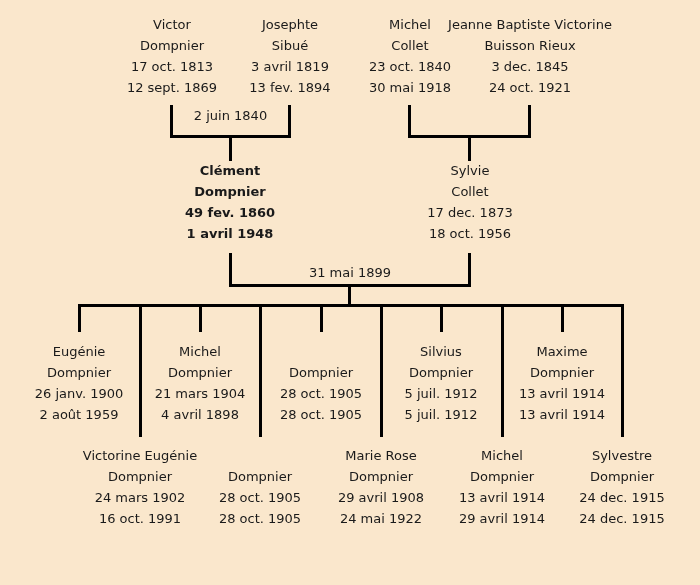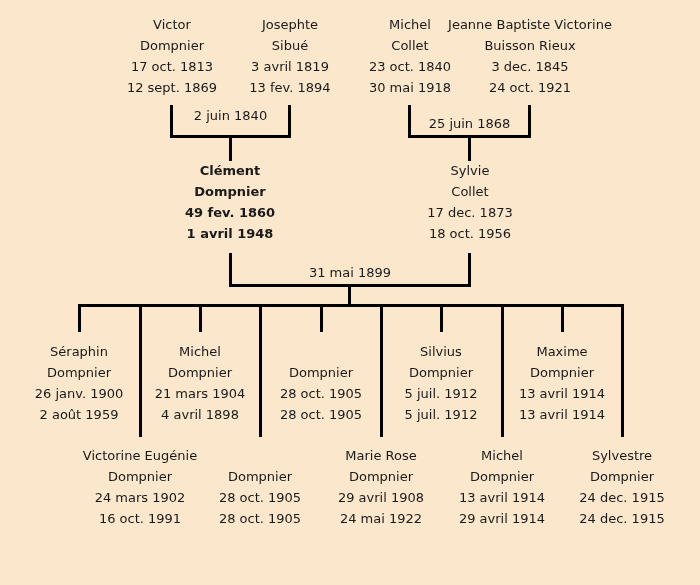--- a/index.html
+++ b/index.html
@@ -74,21 +74,20 @@
 
   <div class="line" style="left:170px;top:105px;width:3px;height:33px;"></div>
   <div class="line" style="left:288px;top:105px;width:3px;height:33px;"></div>
   <div class="line" style="left:170px;top:135px;width:121px;height:3px;"></div>
   <div class="mlabel" style="left:170px;width:121px;top:105px;">2 juin 1840</div>
   <div class="line" style="left:229px;top:135px;width:3px;height:26px;"></div>
 
   <div class="line" style="left:408px;top:105px;width:3px;height:33px;"></div>
   <div class="line" style="left:528px;top:105px;width:3px;height:33px;"></div>
   <div class="line" style="left:408px;top:135px;width:123px;height:3px;"></div>
-  <div class="mlabel" style="left:408px;width:123px;top:113px;">25 juin 1868</div>
   <div class="line" style="left:468px;top:135px;width:3px;height:26px;"></div>
 
   <div class="person w200 bold" style="left:130px;top:160px;">
     <div class="nl">Clément</div>
     <div class="nl">Dompnier</div>
     <div class="dates">
       <div class="dl">49 fev. 1860</div>
       <div class="dl">1 avril 1948</div>
     </div>
   </div>
@@ -114,21 +113,21 @@
   <div class="line" style="left:199px;top:304px;width:3px;height:28px;"></div>
   <div class="line" style="left:259px;top:304px;width:3px;height:133px;"></div>
   <div class="line" style="left:320px;top:304px;width:3px;height:28px;"></div>
   <div class="line" style="left:380px;top:304px;width:3px;height:133px;"></div>
   <div class="line" style="left:440px;top:304px;width:3px;height:28px;"></div>
   <div class="line" style="left:501px;top:304px;width:3px;height:133px;"></div>
   <div class="line" style="left:561px;top:304px;width:3px;height:28px;"></div>
   <div class="line" style="left:621px;top:304px;width:3px;height:133px;"></div>
 
   <div class="person w118" style="left:20px;top:341px;">
-    <div class="nl">Séraphin</div>
+    <div class="nl">Eugénie</div>
     <div class="nl">Dompnier</div>
     <div class="dates">
       <div class="dl">26 janv. 1900</div>
       <div class="dl">2 août 1959</div>
     </div>
   </div>
 
   <div class="person w118" style="left:141px;top:341px;">
     <div class="nl">Michel</div>
     <div class="nl">Dompnier</div>

